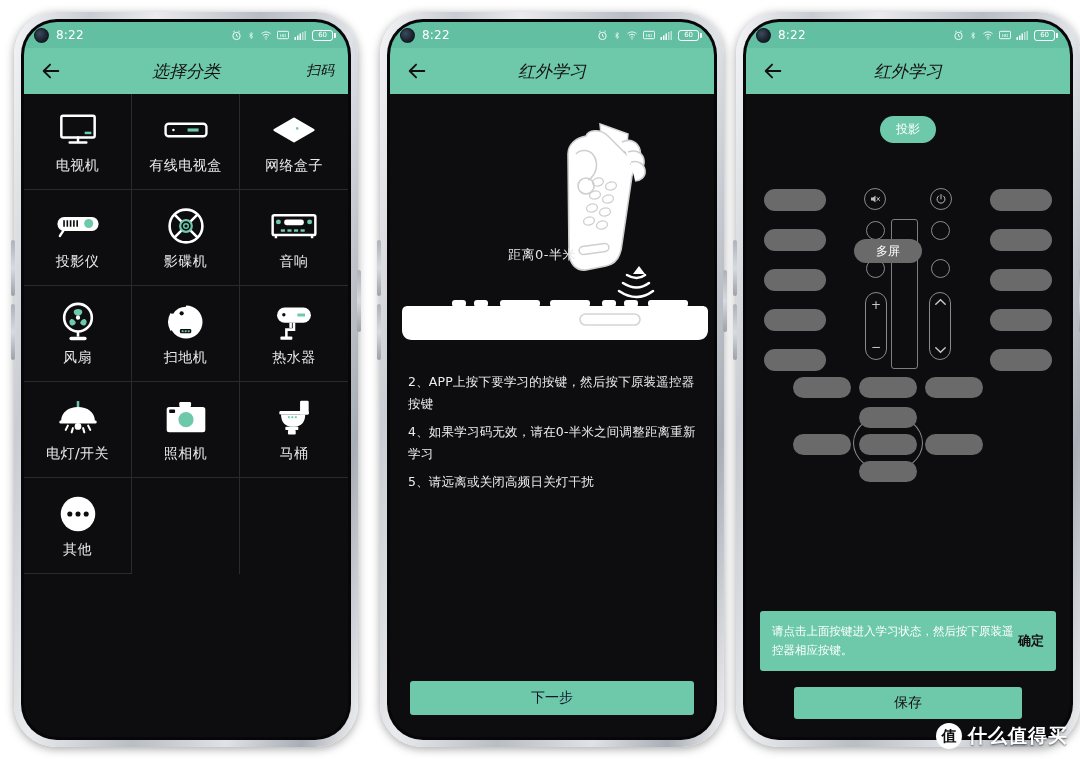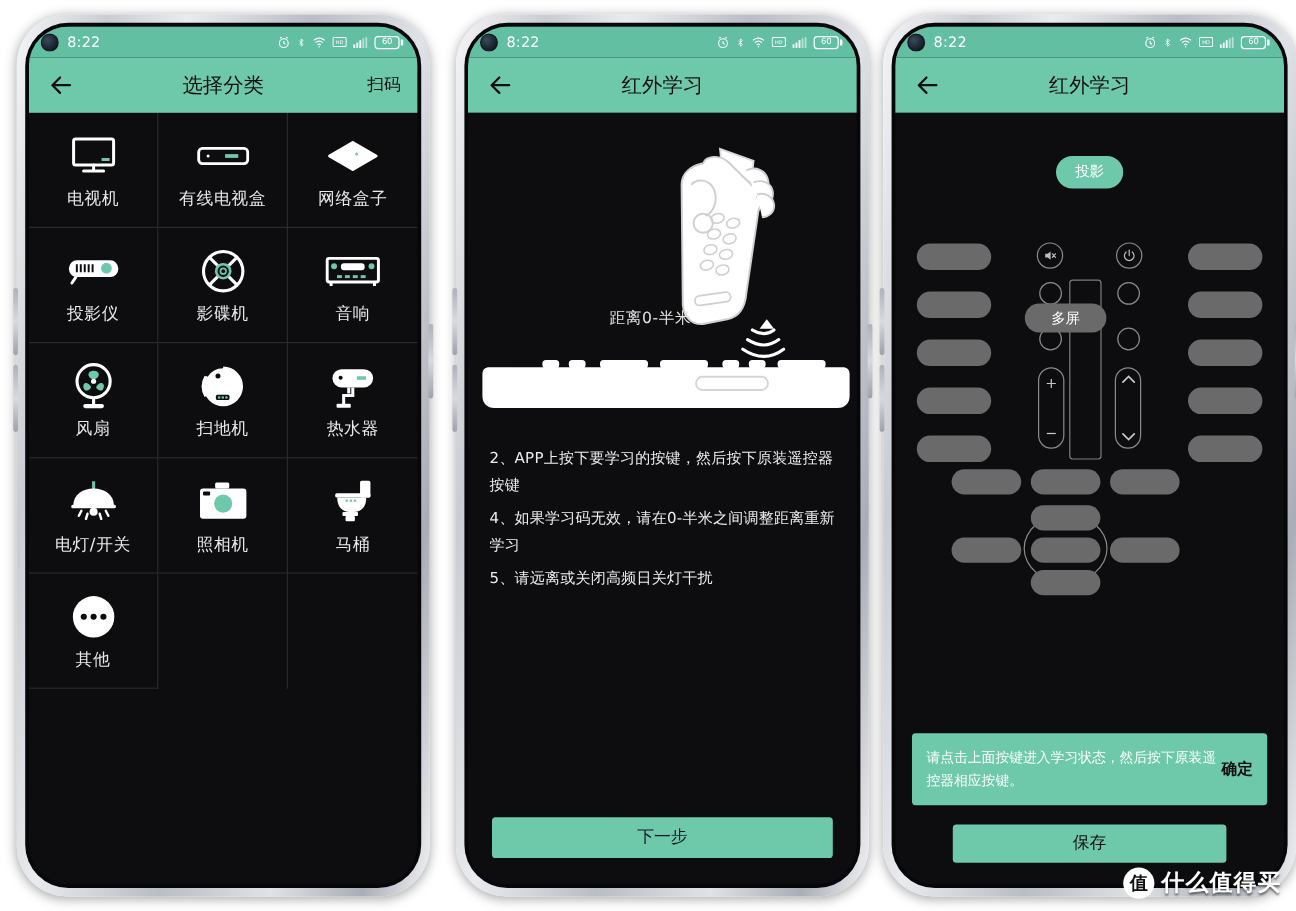--- a/index.html
+++ b/index.html
@@ -70,20 +70,21 @@
   }
   .batt-tip { width: 2px; height: 5px; background: #fff; border-radius: 0 1px 1px 0; margin-left: 1px; }
 
   
   .appbar {
     height: 46px; flex: 0 0 46px;
     background: #6ec9ab;
     display: flex; align-items: center;
     padding: 0 14px;
     position: relative;
+    font-style: italic;
   }
   .appbar .back { width: 26px; height: 26px; display:flex; align-items:center; justify-content:center; cursor: pointer; }
   .appbar .title {
     position: absolute; left: 0; right: 0; text-align: center;
     font-size: 17px; color: #14100f; font-weight: 500; pointer-events: none;
   }
   .appbar .action {
     margin-left: auto; font-size: 14px; color: #14100f; z-index: 2; cursor: pointer;
   }
 
@@ -106,40 +107,40 @@
   }
   .cell:nth-child(3n) { border-right: none; }
   .cell .ico { height: 42px; display: flex; align-items: center; justify-content: center; }
   .cell .lbl { font-size: 14px; color: #e9e9e9; letter-spacing: .5px; }
   .cell.empty { border-bottom: none; cursor: default; }
 
   
   .body2 { flex: 1 1 auto; background: #0d0d0f; position: relative; display: flex; flex-direction: column; }
   .illus { position: relative; height: 255px; flex: 0 0 255px; }
   .illus .dist {
-    position: absolute; left: 118px; top: 162px;
+    position: absolute; left: 118px; top: 152px;
     color: #e4e4e4; font-size: 13px; letter-spacing: .5px;
   }
   .steps { padding: 22px 18px 0 18px; }
   .steps p {
     color: #ededed; font-size: 12.5px; line-height: 1.75;
     margin-bottom: 6px; letter-spacing: .2px;
   }
   .bottom-btn {
     margin: auto 20px 22px 20px;
     height: 34px; border-radius: 3px;
     background: #6ec9ab; color: #0f172a;
     display: flex; align-items: center; justify-content: center;
     font-size: 14px; cursor: pointer;
   }
 
   
   .body3 { flex: 1 1 auto; background: #0d0d0f; position: relative; display: flex; flex-direction: column; }
   .chip {
-    margin: 36px auto 0 auto;
+    margin: 22px auto 0 auto;
     background: #6ec9ab; color: #ffffff;
     font-size: 12px; padding: 5px 16px; border-radius: 14px;
     cursor: pointer;
   }
   .remote { position: relative; flex: 0 0 330px; margin-top: 16px; }
   .rk {
     position: absolute; background: #6a6a6a; border-radius: 13px; cursor: pointer;
   }
   .rk.wide { width: 62px; height: 22px; }
   .rk.mid  { width: 58px; height: 21px; }

